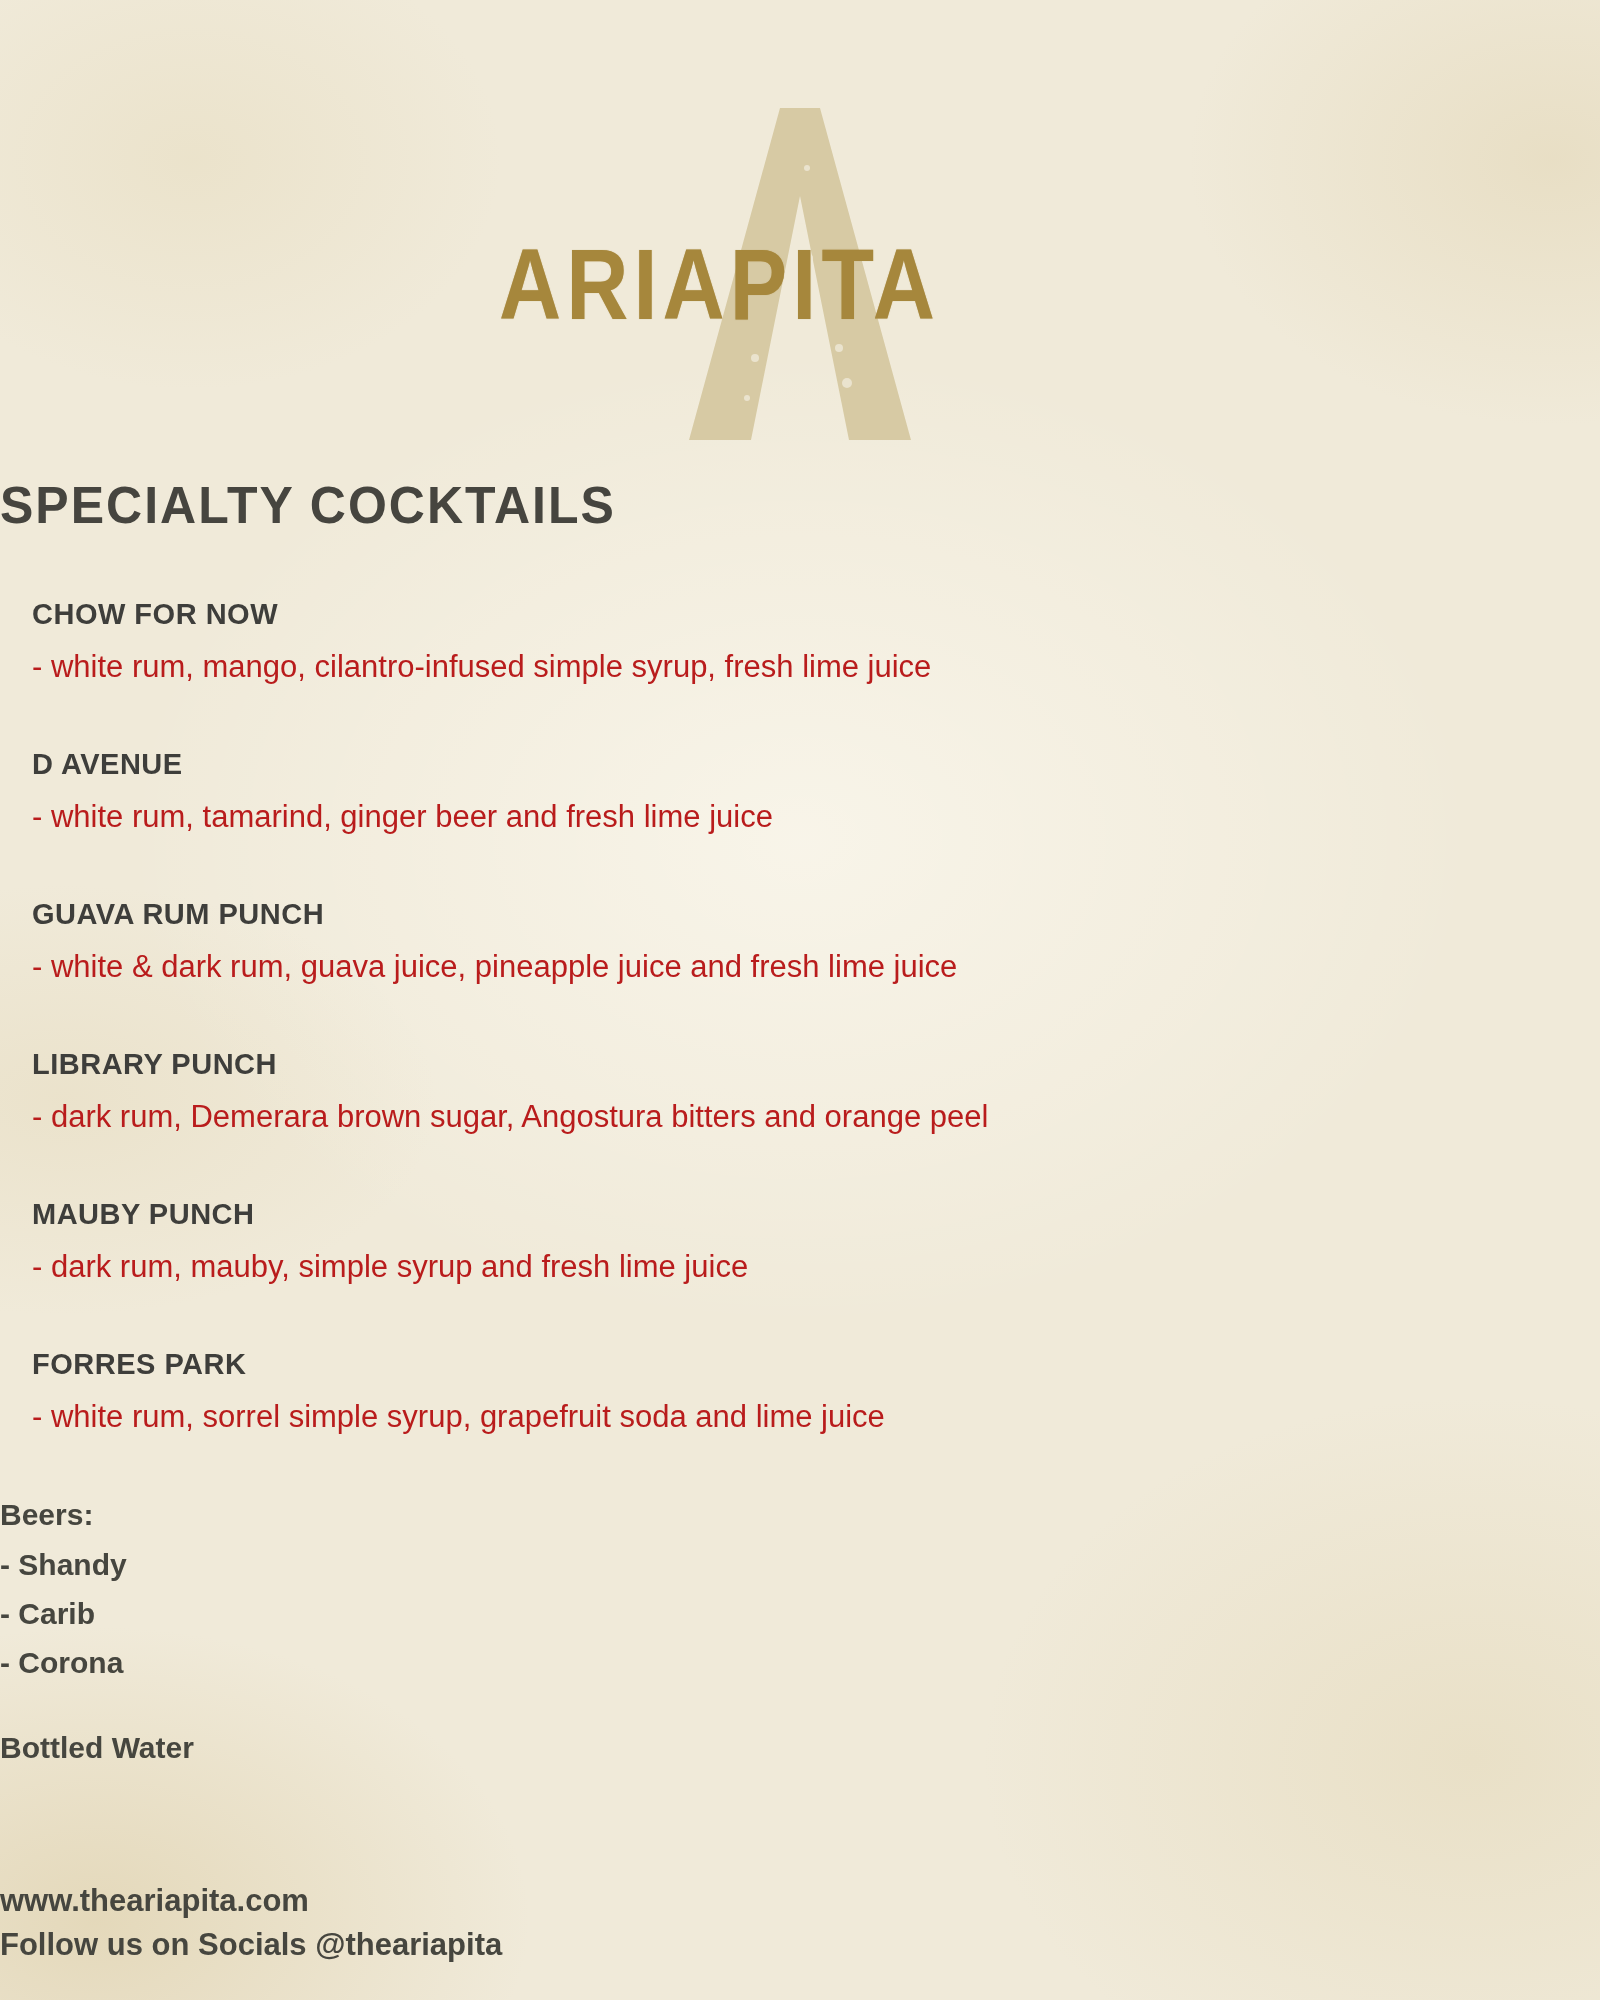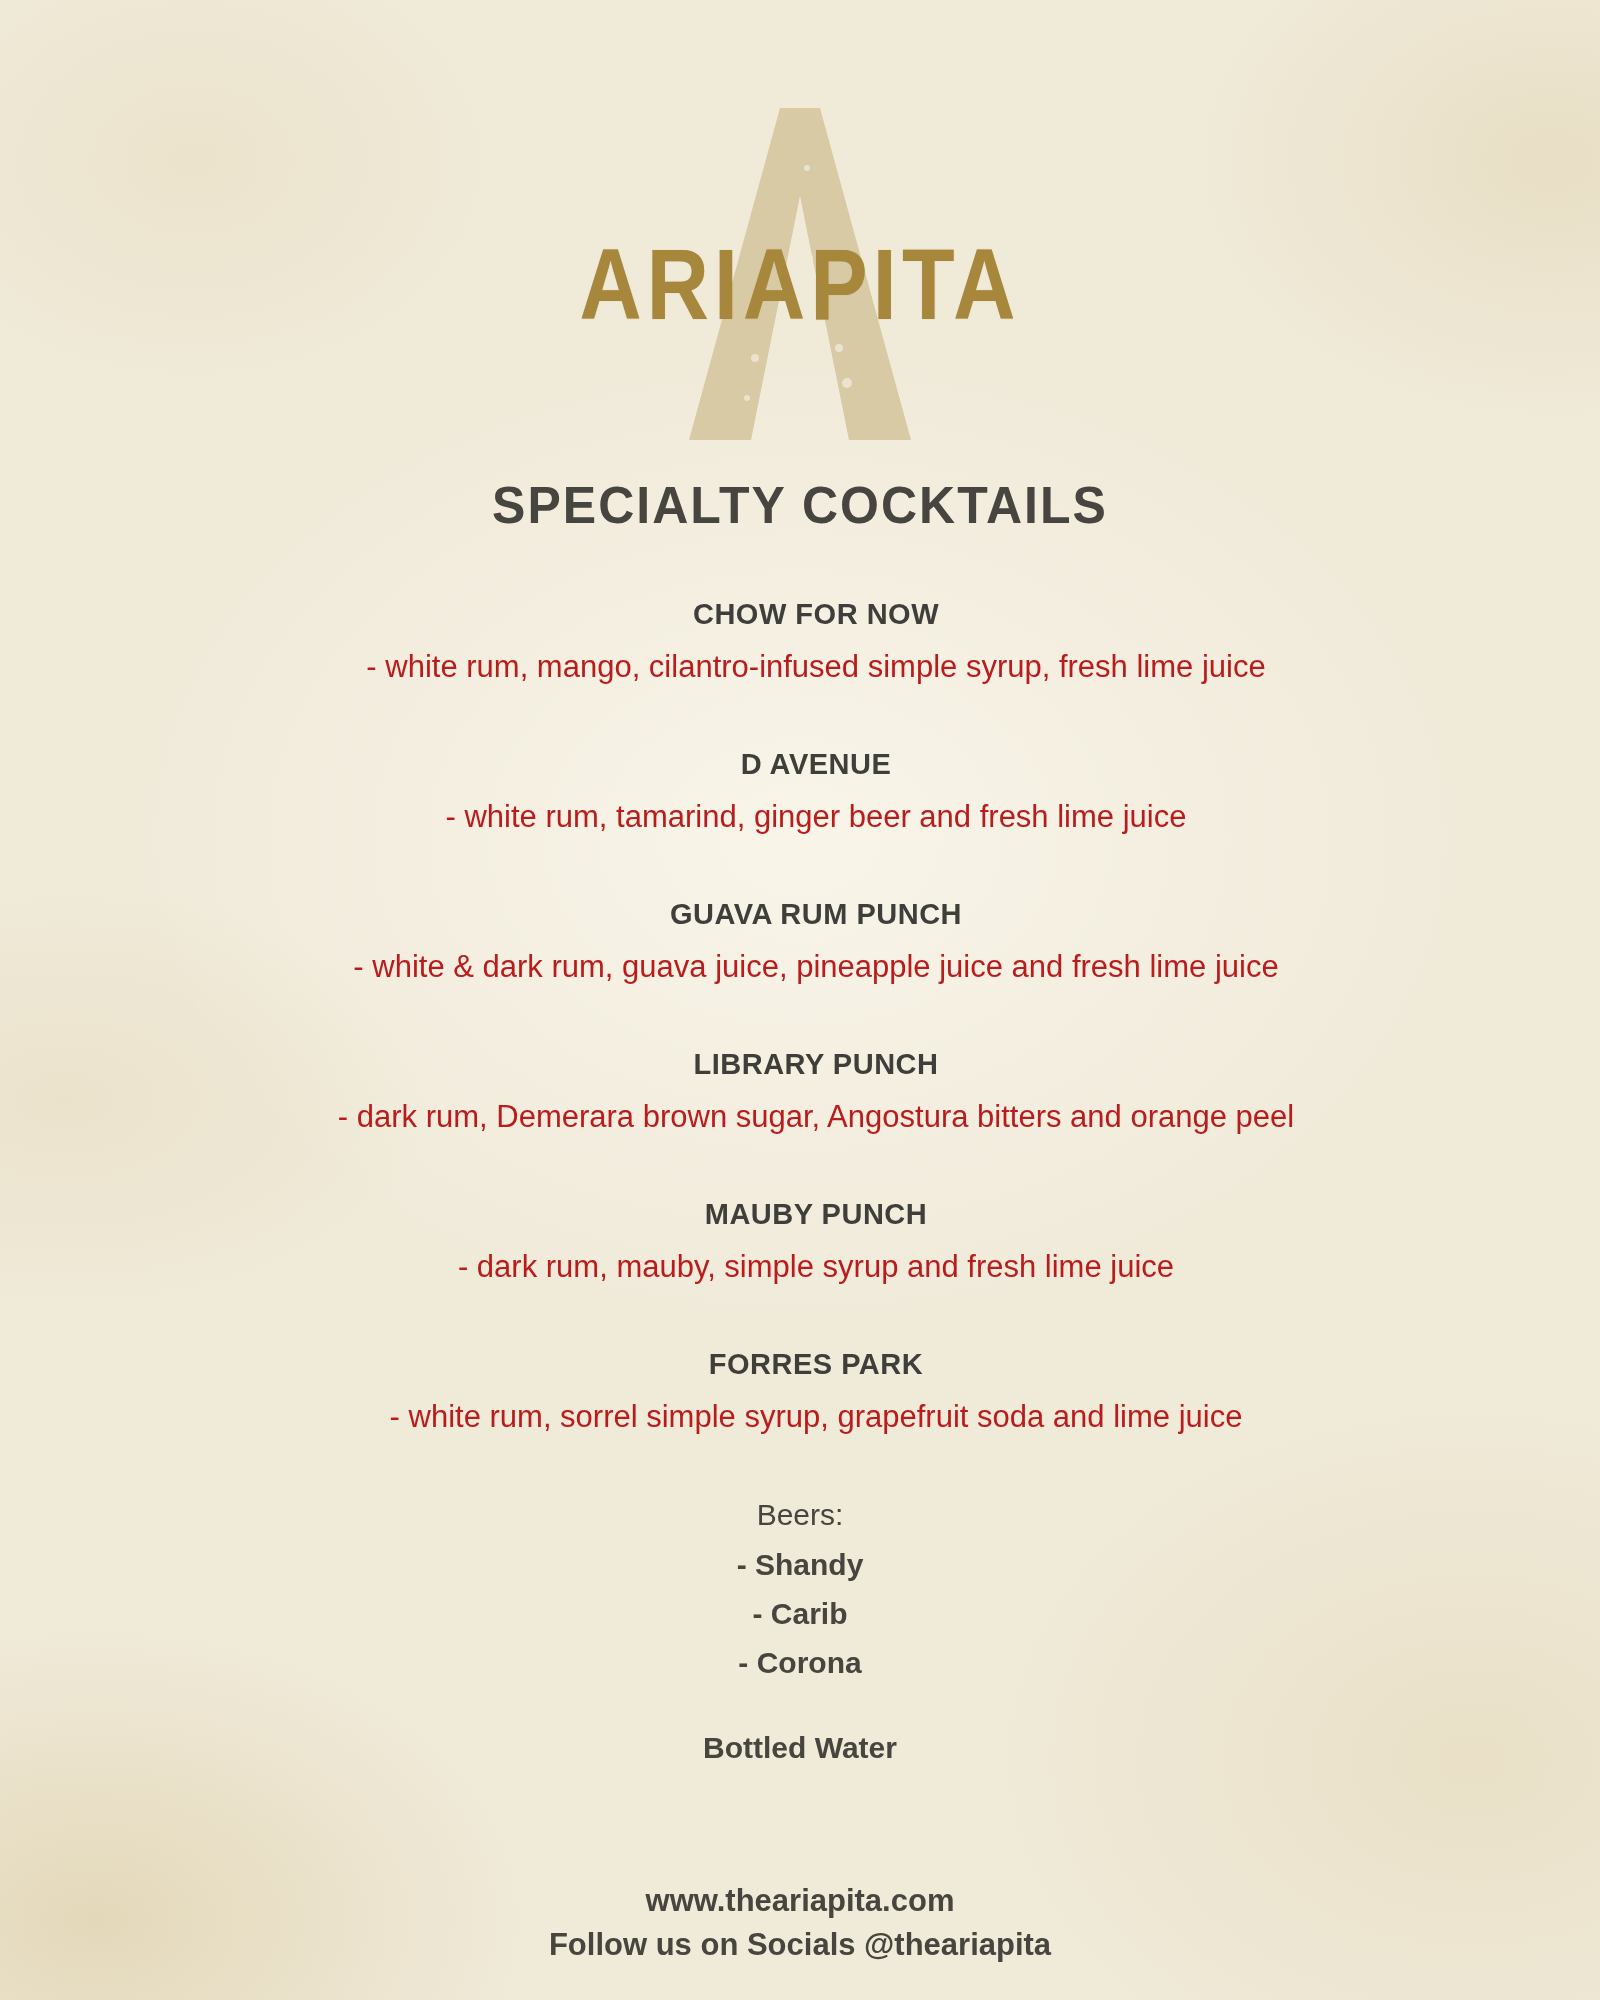--- a/index.html
+++ b/index.html
@@ -15,21 +15,21 @@
       radial-gradient(ellipse 620px 420px at 6% 96%, rgba(210,190,140,0.40), transparent 70%),
       radial-gradient(ellipse 520px 380px at 97% 8%, rgba(214,196,150,0.30), transparent 70%),
       radial-gradient(ellipse 700px 520px at 92% 88%, rgba(215,198,152,0.28), transparent 70%),
       radial-gradient(ellipse 430px 320px at 12% 8%, rgba(220,205,162,0.25), transparent 72%),
       radial-gradient(ellipse 520px 300px at 4% 55%, rgba(216,199,155,0.22), transparent 72%),
       radial-gradient(ellipse 900px 650px at 50% 42%, rgba(255,253,246,0.55), transparent 75%);
     overflow: hidden;
   }
   .menu {
     width: 1600px;
-    text-align: center;
+    text-align: left;
   }
   
   .logo-wrap {
     position: relative;
     margin: 108px auto 0 auto;
     width: 700px;
     height: 332px;
   }
   .monogram {
     position: absolute;
@@ -79,21 +79,21 @@
   }
   .item-desc {
     font-size: 31px;
     color: #b91c1c;
     line-height: 1;
     margin: 0;
   }
   
   .beers-label {
     font-size: 30px;
-    font-weight: normal;
+    font-weight: bold;
     color: #46463f;
     line-height: 1;
     margin: 0 0 20px 0;
   }
   .beer-item {
     font-size: 30px;
     font-weight: bold;
     color: #46463f;
     line-height: 1;
     margin: 0 0 19px 0;

